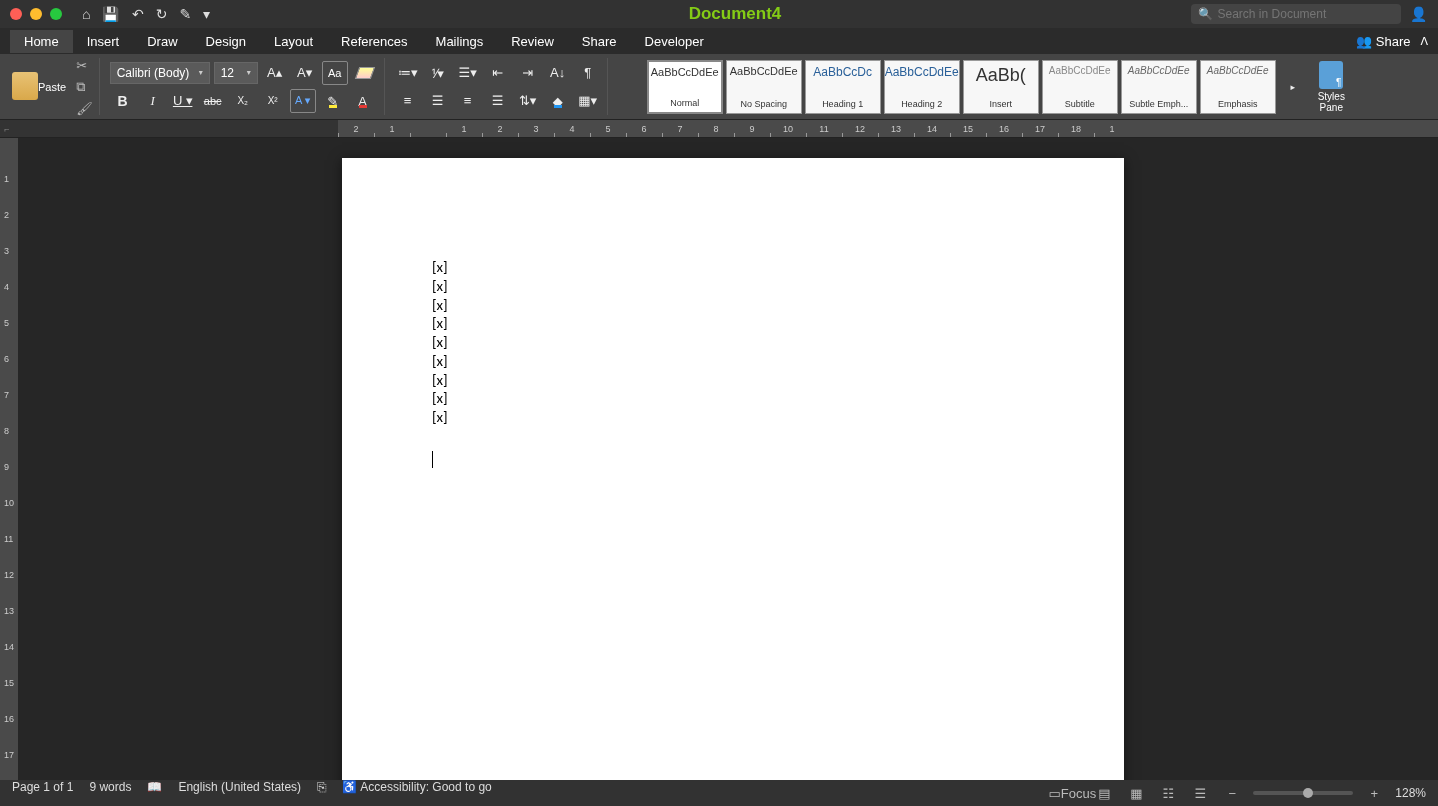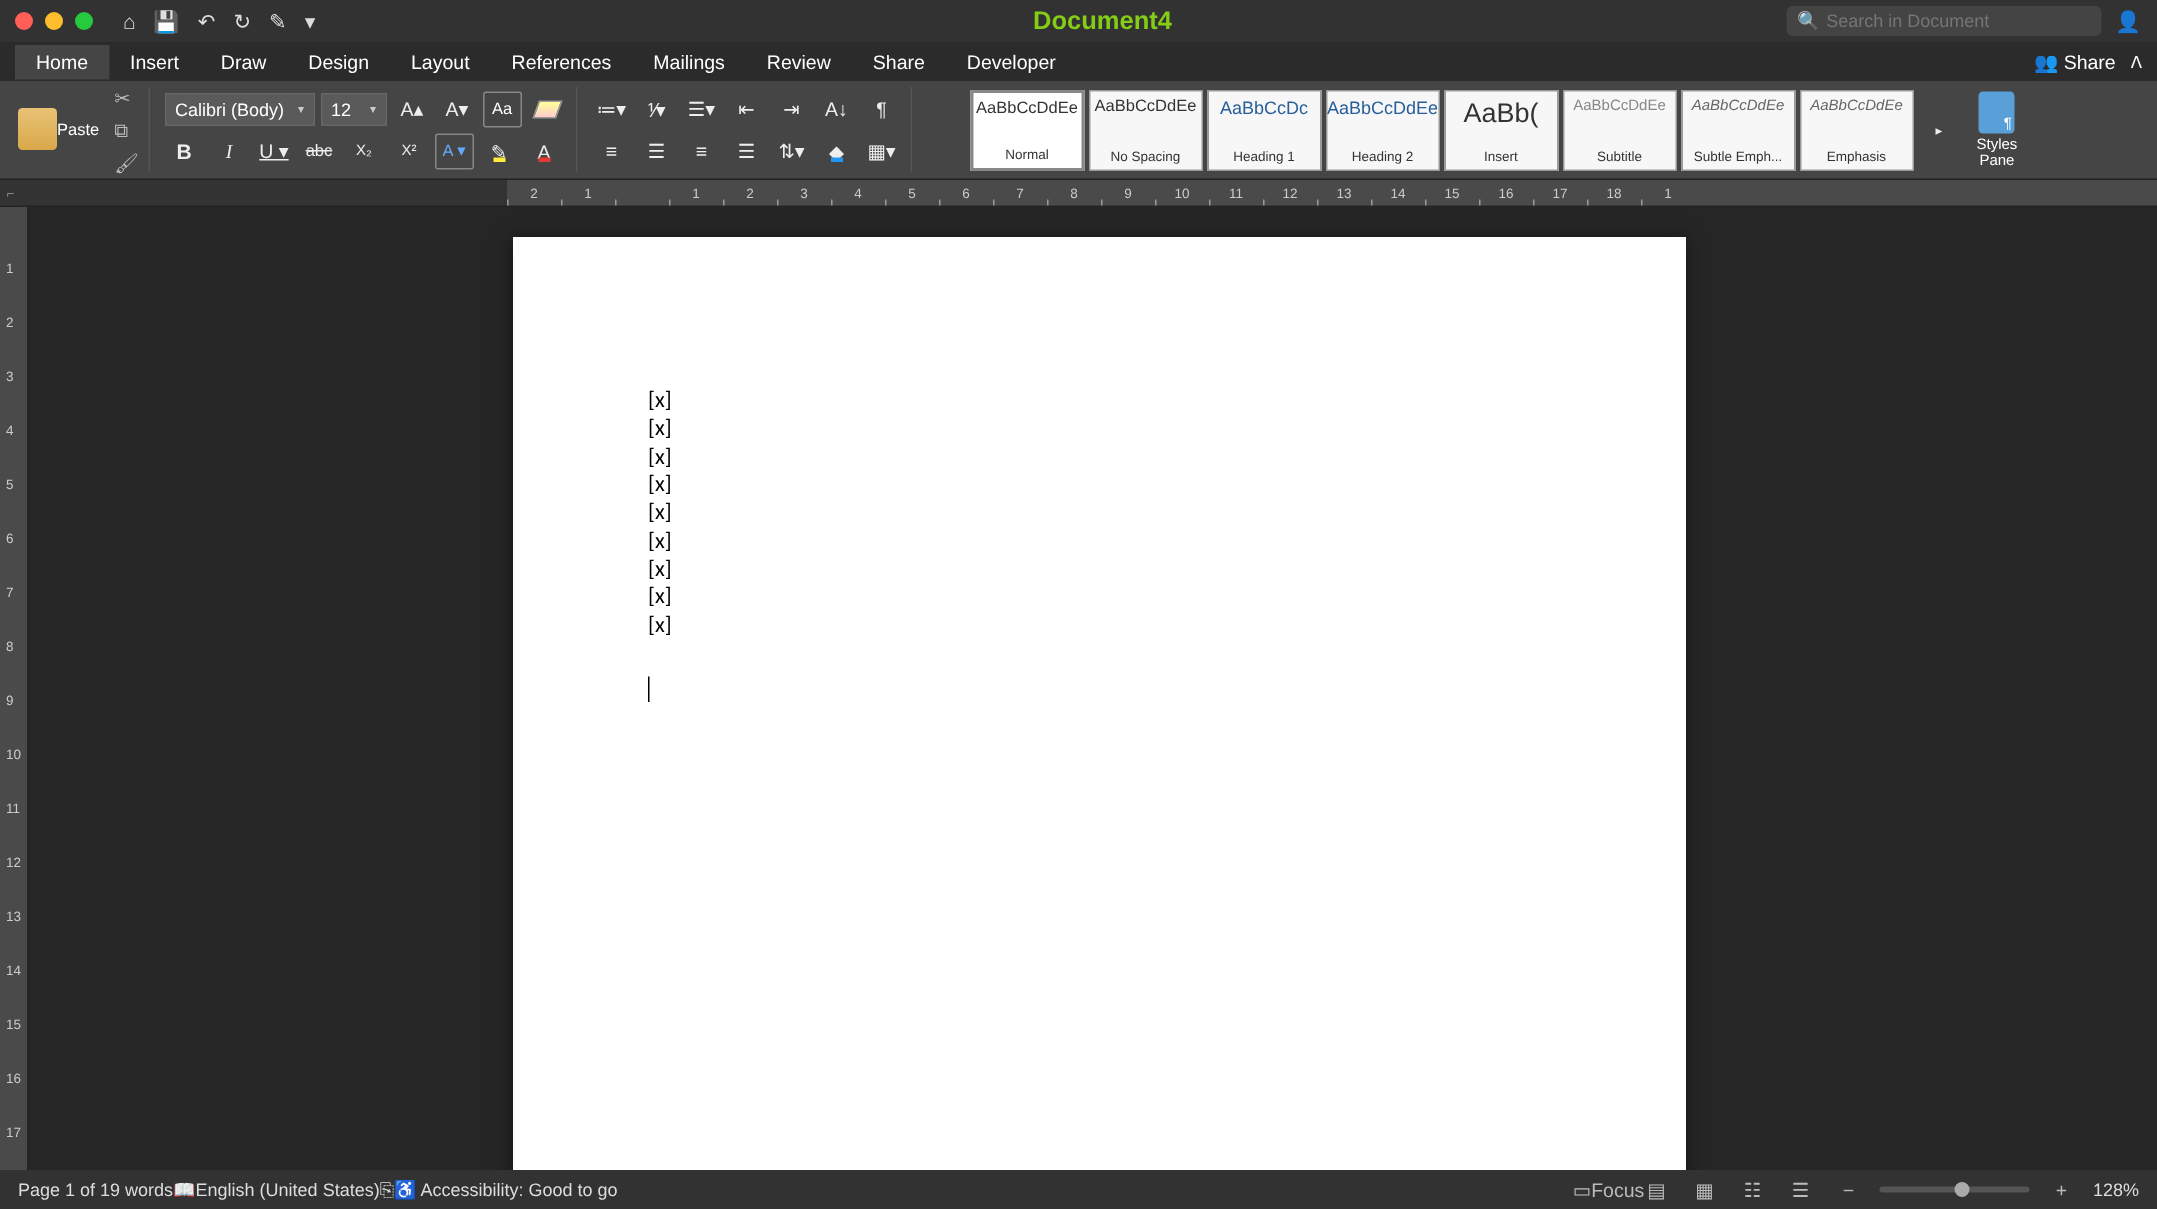--- a/index.html
+++ b/index.html
@@ -73,21 +73,21 @@
 .vruler { width: 18px; background: #4a4a4a; color: #ccc; font-size: 9px; position: relative; }
 .vruler .vt { position: absolute; left: 4px; }
 
 .canvas { flex: 1; overflow: auto; position: relative; }
 .page { position: absolute; left: 324px; top: 20px; width: 782px; min-height: 1000px; background: #fff; box-shadow: 0 2px 12px rgba(0,0,0,.5); padding: 100px 90px; }
 .line { font-family: Calibri, Arial, sans-serif; font-size: 15px; color: #000; line-height: 1.25; }
 .cursor { display: inline-block; width: 1px; height: 17px; background: #000; vertical-align: middle; animation: blink 1s infinite; margin-top: 24px; }
 @keyframes blink { 50% { opacity: 0; } }
 
 
-.statusbar { position: absolute; bottom: 0; left: 0; right: 0; height: 26px; background: #323232; display: flex; align-items: center; color: #ddd; font-size: 12px; padding: 0 12px; }
+.statusbar { position: absolute; bottom: 0; left: 0; right: 0; height: 26px; background: #323232; display: flex; color: #ddd; font-size: 12px; padding: 0 12px; gap: 16px; }
 .statusbar .right { margin-left: auto; display: flex; align-items: center; gap: 10px; }
 .viewbtn { width: 22px; height: 18px; display: flex; align-items: center; justify-content: center; cursor: pointer; color: #bbb; font-size: 13px; }
 .slider { width: 100px; height: 4px; background: #555; border-radius: 2px; position: relative; }
 .slider::after { content: ""; position: absolute; left: 50%; top: -3px; width: 10px; height: 10px; background: #aaa; border-radius: 50%; }
 </style>
 </head>
 <body>
 
 <div class="titlebar">
   <div class="traffic">

